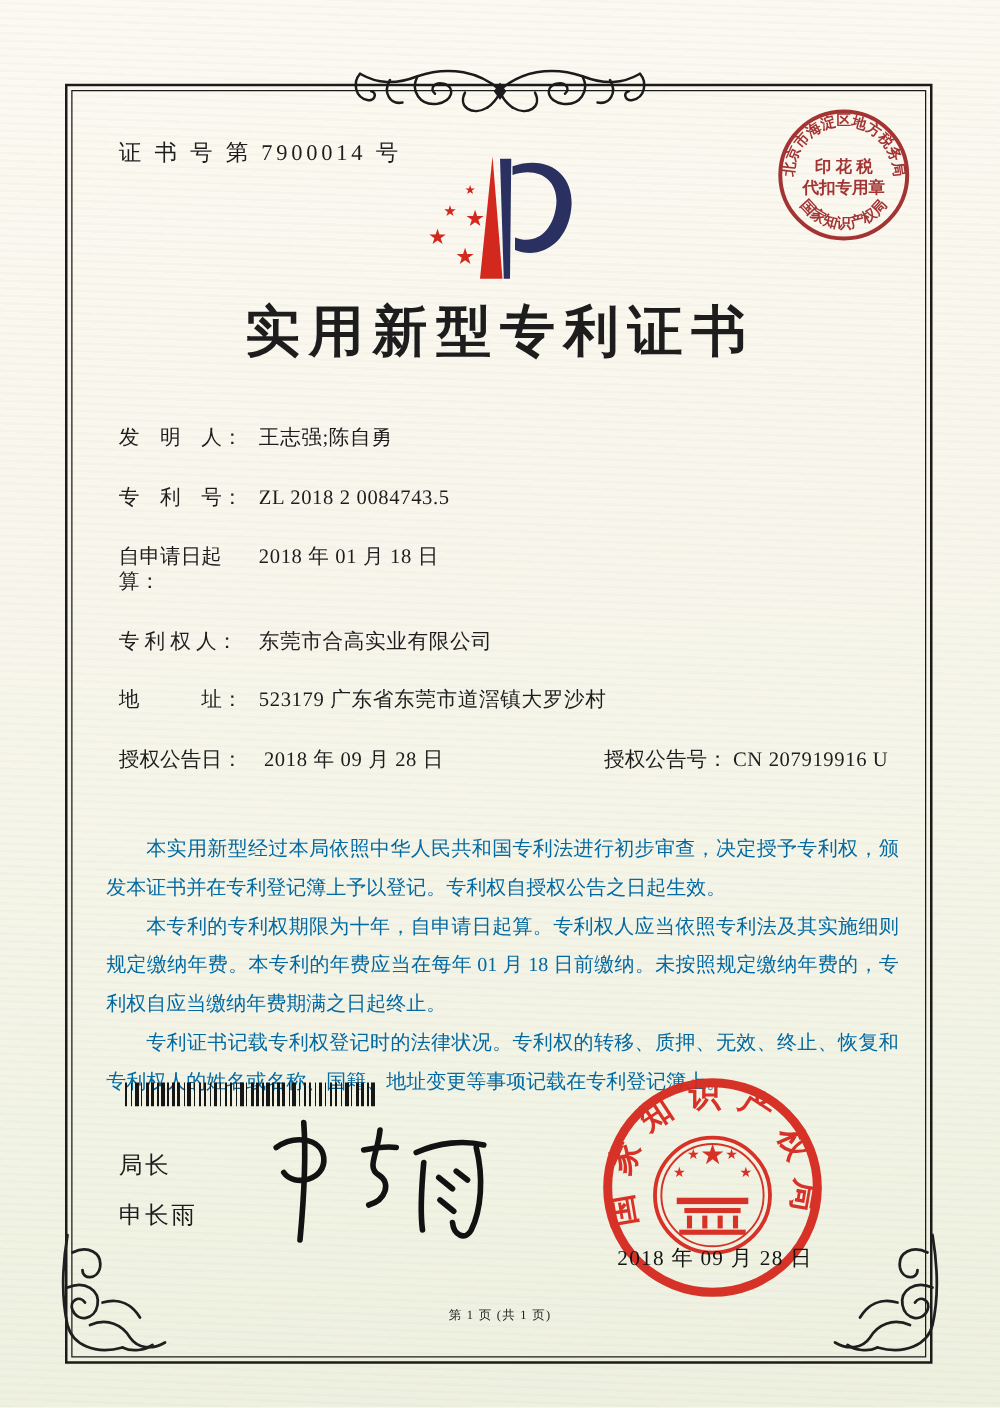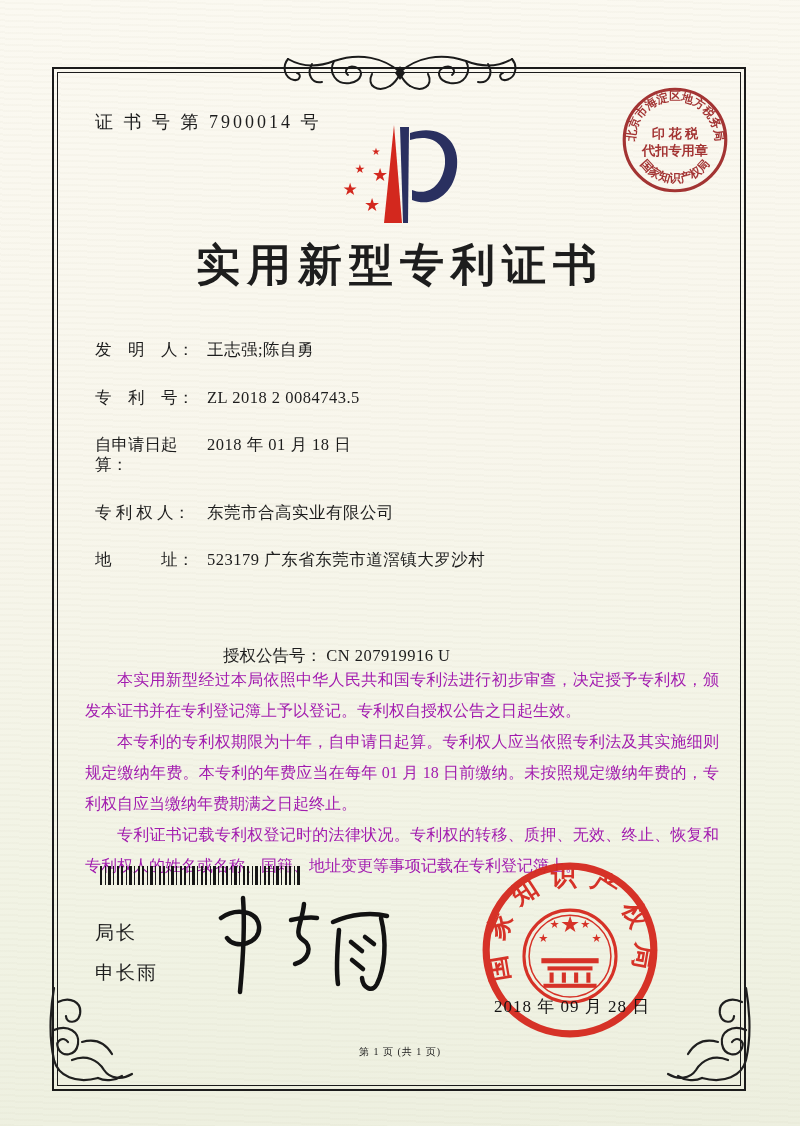--- a/index.html
+++ b/index.html
@@ -16,23 +16,23 @@
   .cert-no{position:absolute;left:95px;top:110px;font-size:18px;letter-spacing:3px;}
   .logo{position:absolute;left:332px;top:110px;width:152px;height:128px;}
   .tax-stamp{position:absolute;left:620px;top:85px;width:110px;height:110px;opacity:.92;}
   .title{position:absolute;left:0;top:236px;width:800px;text-align:center;
     font-size:44px;font-weight:bold;letter-spacing:7px;}
   .fields{position:absolute;left:95px;top:340px;width:640px;font-size:16.5px;}
   .frow{display:flex;margin-bottom:27.5px;line-height:20px;}
   .flabel{display:inline-block;width:112px;flex:0 0 112px;}
   .fvalue{letter-spacing:.5px;}
   .grant-row{display:flex;}
-  .grant-right{margin-left:128px;margin-top:48px;}
+  .grant-right{margin-left:128px;}
   .paras{position:absolute;left:85px;top:664px;width:634px;font-size:16px;line-height:31px;
-    text-align:justify;color:#a21caf;}
+    text-align:justify;color:#0369a1;}
   .paras p{margin:0;text-indent:2em;}
   .barcode{position:absolute;left:100px;top:866px;width:200px;height:19px;
     background:repeating-linear-gradient(90deg,#161616 0 2px,transparent 2px 5px,#161616 5px 6px,transparent 6px 8px,#161616 8px 11px,transparent 11px 13px,#161616 13px 14px,transparent 14px 17px,#161616 17px 19px,transparent 19px 21px);}
   .signer{position:absolute;left:95px;top:913px;font-size:19px;line-height:40px;letter-spacing:2px;}
   .signature{position:absolute;left:205px;top:890px;width:205px;height:108px;}
   .seal{position:absolute;left:480px;top:860px;width:180px;height:180px;opacity:.95;}
   .seal-date{position:absolute;left:488px;top:995px;width:168px;text-align:center;
     font-size:17px;color:#141414;letter-spacing:1px;z-index:5;}
   .footer{position:absolute;left:0;top:1045px;width:800px;text-align:center;font-size:10px;letter-spacing:1px;}
   .orn-top{position:absolute;left:50%;top:40px;transform:translateX(-50%);width:256px;height:58px;}
@@ -132,20 +132,24 @@
   </div>
   <div class="frow">
     <span class="flabel">专 利 权 人：</span>
     <span class="fvalue">东莞市合高实业有限公司</span>
   </div>
   <div class="frow">
     <span class="flabel">地　　　址：</span>
     <span class="fvalue">523179 广东省东莞市道滘镇大罗沙村</span>
   </div>
   <div class="frow grant-row">
+    <span>
+      <span class="flabel">授权公告日：</span>
+      <span class="fvalue">2018 年 09 月 28 日</span>
+    </span>
     <span class="grant-right">
       <span>授权公告号：</span>
       <span class="fvalue">CN 207919916 U</span>
     </span>
   </div>
 </div>
 
 <div class="paras">
   <p>本实用新型经过本局依照中华人民共和国专利法进行初步审查，决定授予专利权，颁发本证书并在专利登记簿上予以登记。专利权自授权公告之日起生效。</p>
   <p>本专利的专利权期限为十年，自申请日起算。专利权人应当依照专利法及其实施细则规定缴纳年费。本专利的年费应当在每年 01 月 18 日前缴纳。未按照规定缴纳年费的，专利权自应当缴纳年费期满之日起终止。</p>

